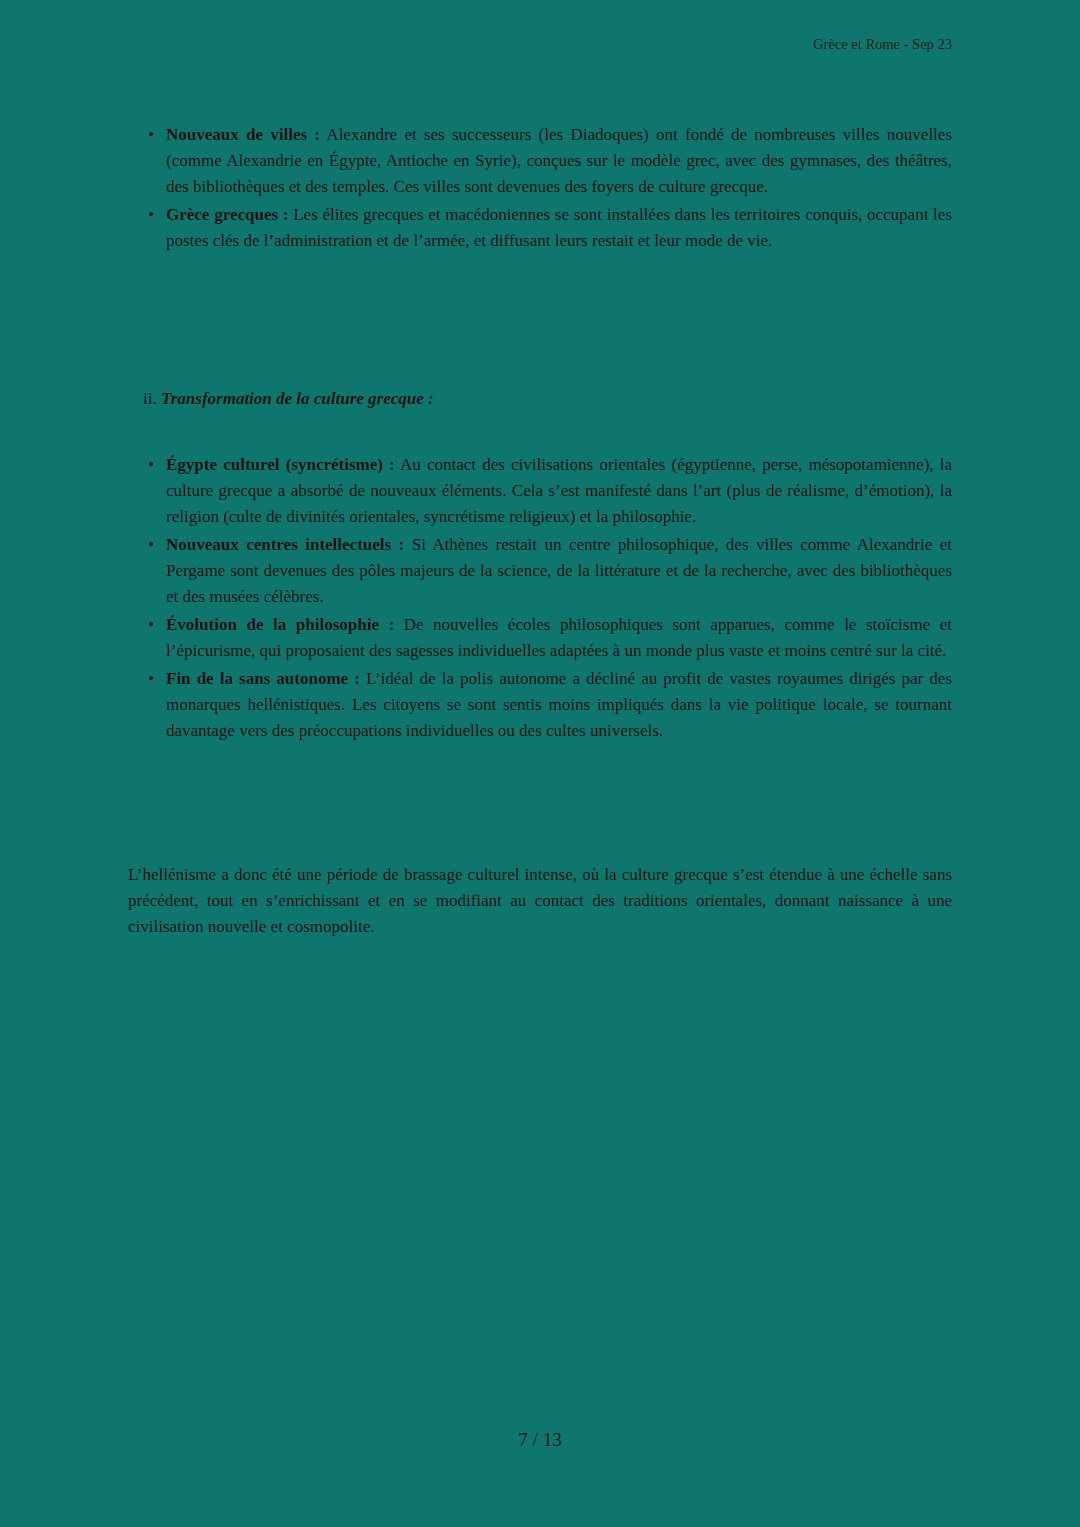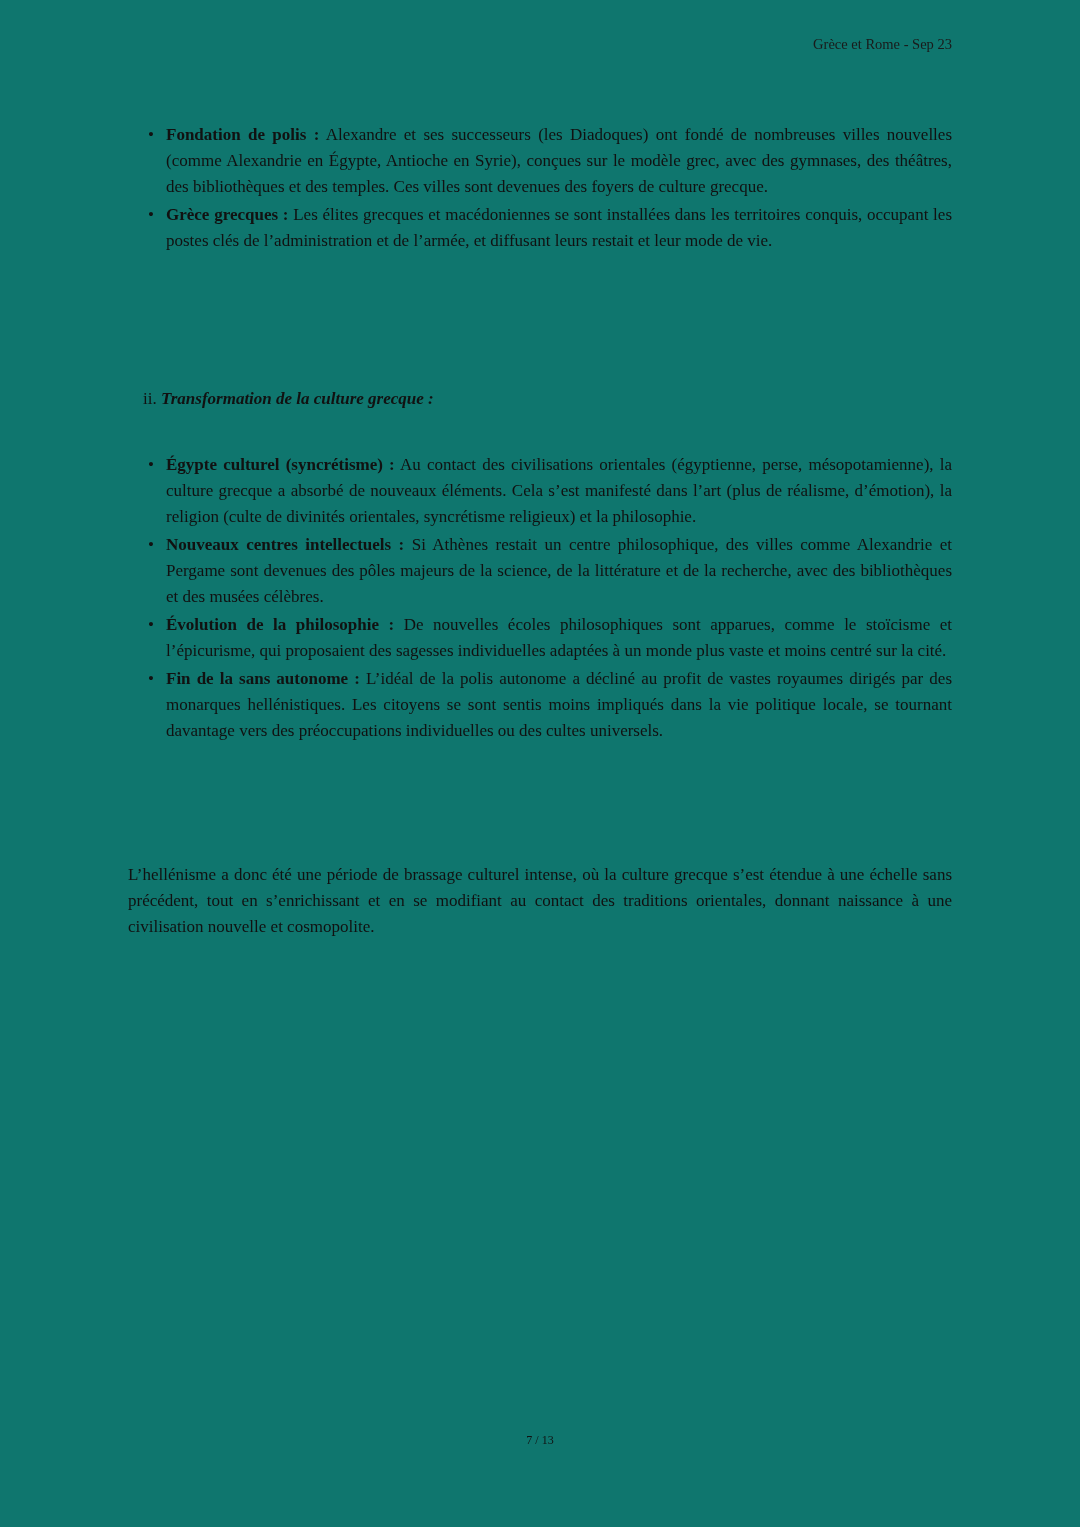--- a/index.html
+++ b/index.html
@@ -53,38 +53,38 @@
   .section-heading .heading-text { font-weight: bold; font-style: italic; }
   .closing {
     text-align: justify;
   }
   .footer {
     position: absolute;
     left: 0;
     top: 1428px;
     width: 1080px;
     text-align: center;
-    font-size: 12px;
+    font-size: 19px;
     line-height: 24px;
   }
 </style>
 </head>
 <body>
 
 <div class="page">
 
   <div class="header">
     <span>Grèce et Rome - Sep 23</span>
   </div>
 
   <div class="content-block" style="top: 122px;">
     <ul class="bullet-list">
       <li>
         <span class="marker">•</span>
-        <span class="term">Fondation de polis :</span>
+        <span class="term">Nouveaux de villes :</span>
         <span>Alexandre et ses successeurs (les Diadoques) ont fondé de nombreuses villes nouvelles (comme Alexandrie en Égypte, Antioche en Syrie), conçues sur le modèle grec, avec des gymnases, des théâtres, des bibliothèques et des temples. Ces villes sont devenues des foyers de culture grecque.</span>
       </li>
       <li>
         <span class="marker">•</span>
         <span class="term">Grèce grecques :</span>
         <span>Les élites grecques et macédoniennes se sont installées dans les territoires conquis, occupant les postes clés de l’administration et de l’armée, et diffusant leurs restait et leur mode de vie.</span>
       </li>
     </ul>
   </div>
 

